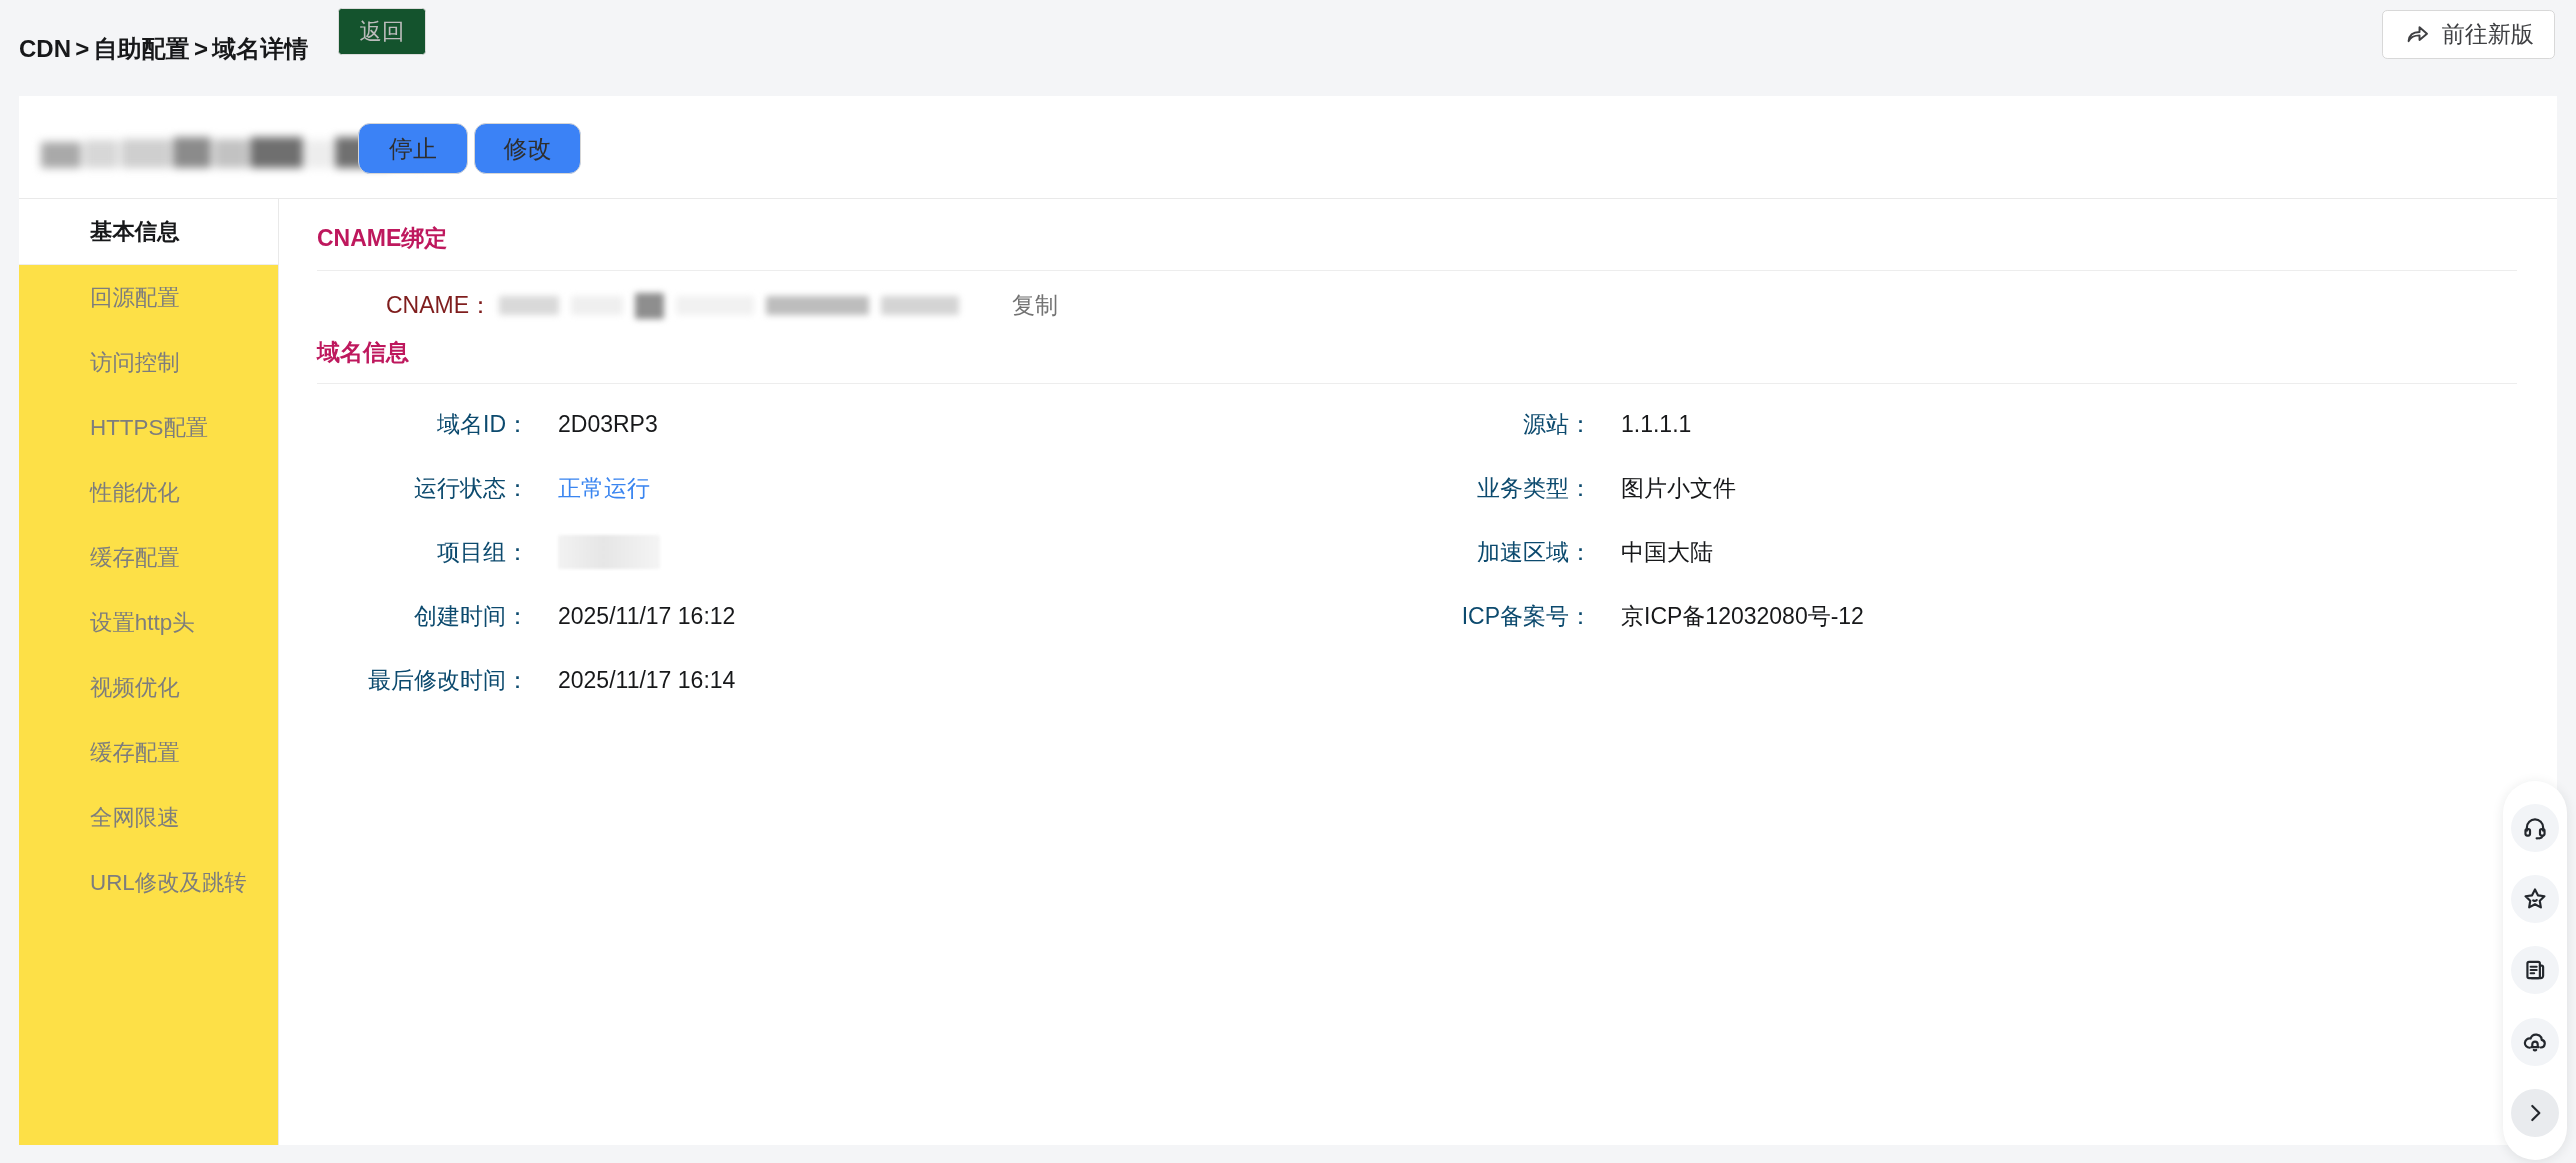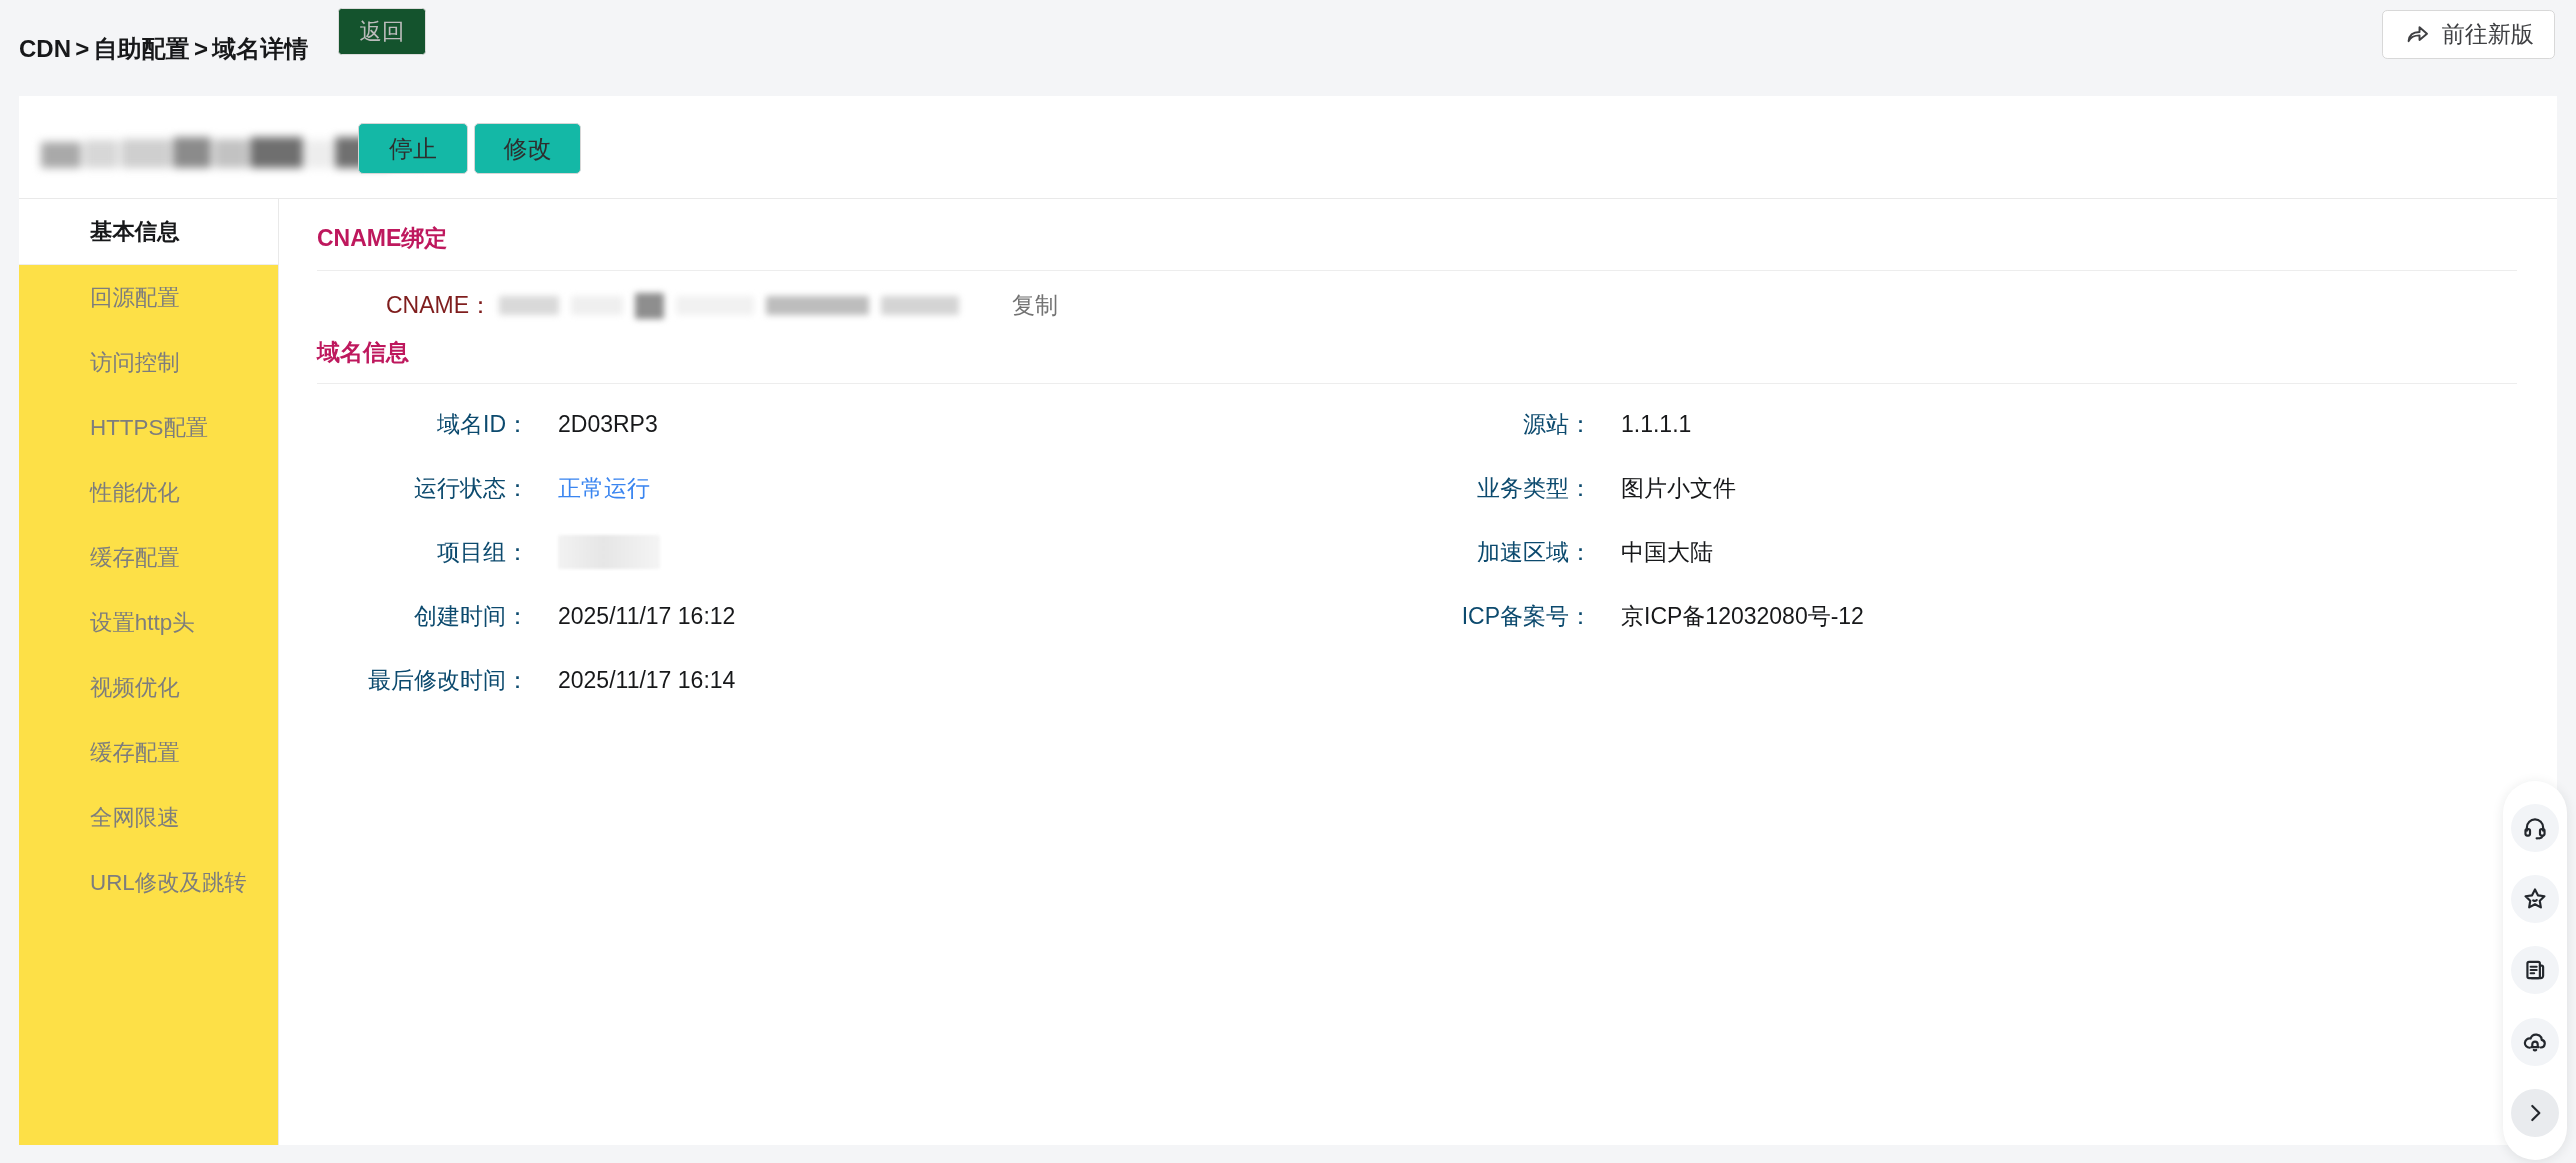--- a/index.html
+++ b/index.html
@@ -29,21 +29,21 @@
   .dseg1{width:40px;height:26px;background:#a9a9a9;}
   .dseg2{width:34px;height:27.6px;background:#d7d7d7;}
   .dseg3{width:50px;height:29px;background:#cfcfcf;}
   .dseg4{width:38px;height:31px;background:#8b8b8b;}
   .dseg5{width:34px;height:29px;background:#c2c2c2;}
   .dseg6{width:53px;height:31px;background:#6f6f6f;}
   .dseg7{width:26px;height:27.6px;background:#ededed;}
   .dseg8{width:55px;height:31px;background:#707070;}
   .dseg9{width:31px;height:27.6px;background:#e3e3e3;}
   .hbtn{position:absolute;top:27px;width:108px;height:49px;display:flex;align-items:center;
-        justify-content:center;background:#14b8a6;border:0.9px solid #d6d6d6;border-radius:5px;
+        justify-content:center;background:#3b82f6;border:0.9px solid #d6d6d6;border-radius:12px;
         font-size:24px;color:#2e2e2e;cursor:pointer;}
   .btn-stop{left:339px;}
   .btn-modify{left:455px;width:105px;}
 
   
   .sidebar{position:absolute;left:0;top:103px;width:259px;bottom:0;background:#fde047;
            border-right:0.9px solid #e9e9e9;}
   .side-item{height:65px;display:flex;align-items:center;padding-left:71px;
              font-size:22.4px;color:#7d7d7d;cursor:pointer;}
   .side-item.active{background:#ffffff;color:#17181a;font-weight:700;

